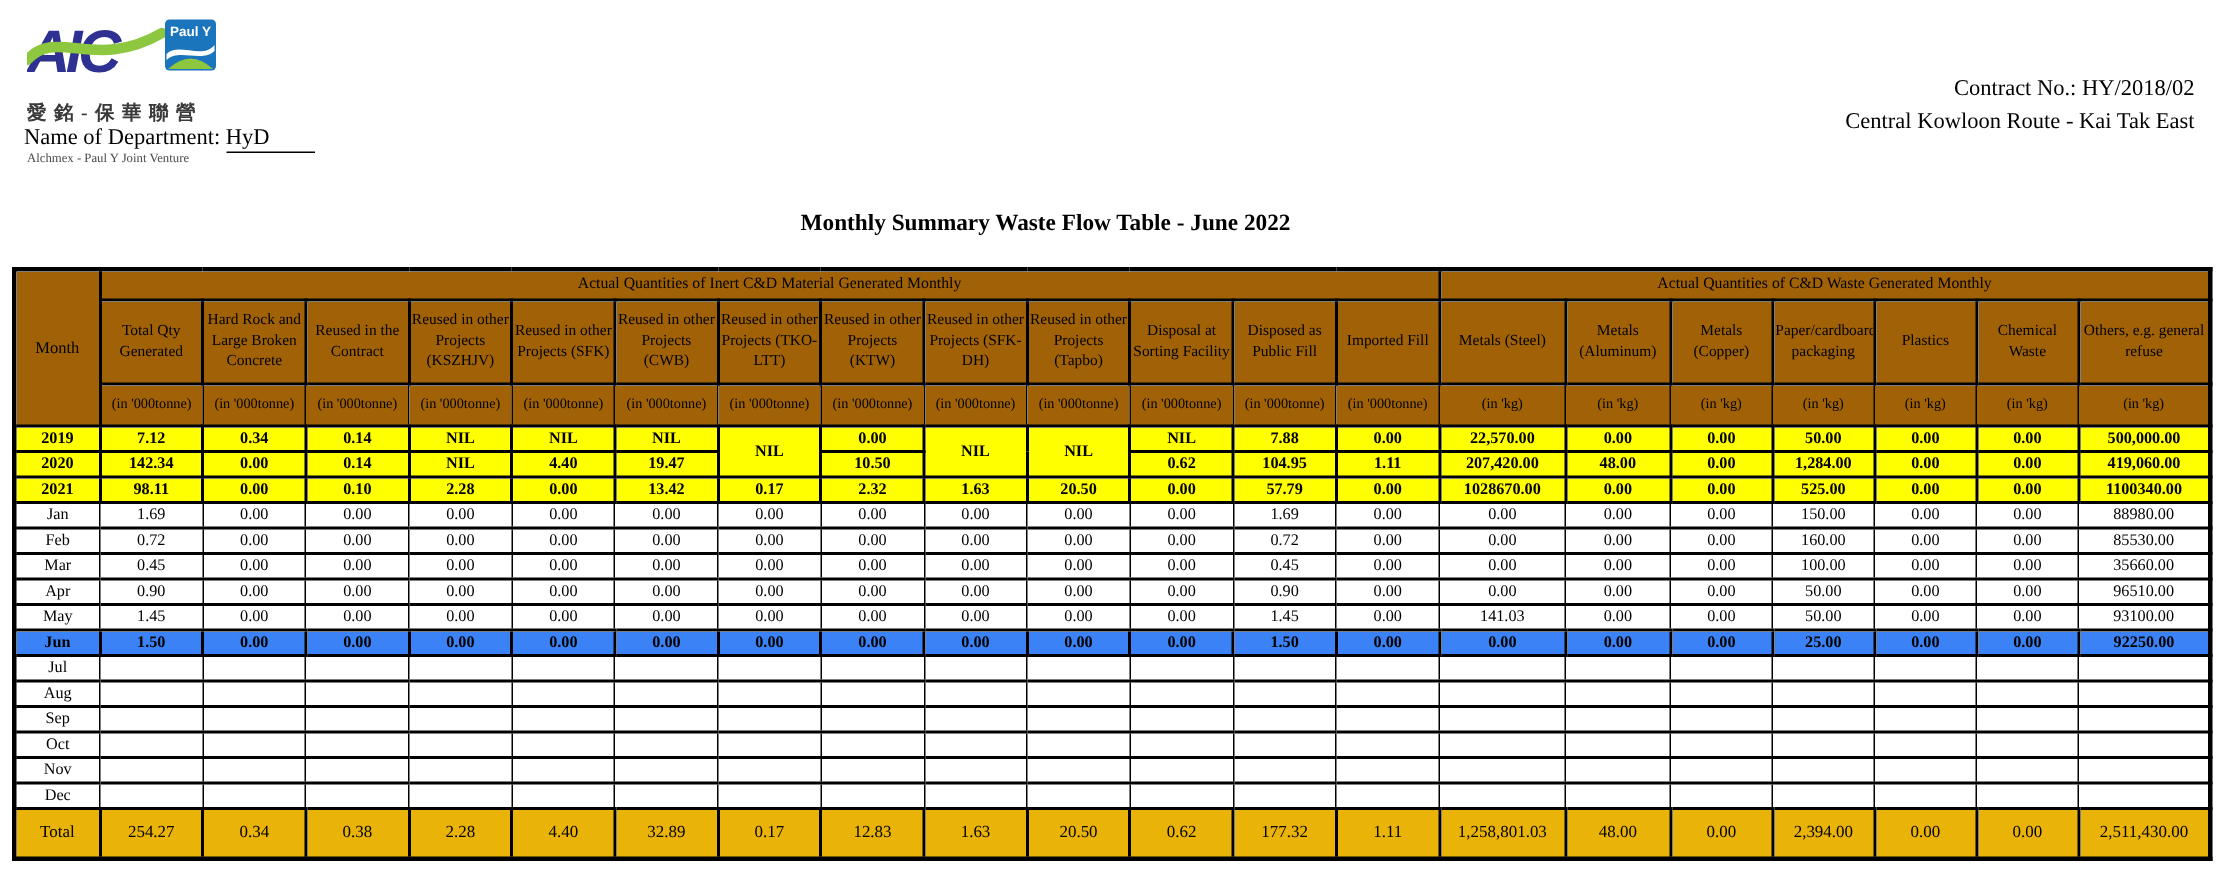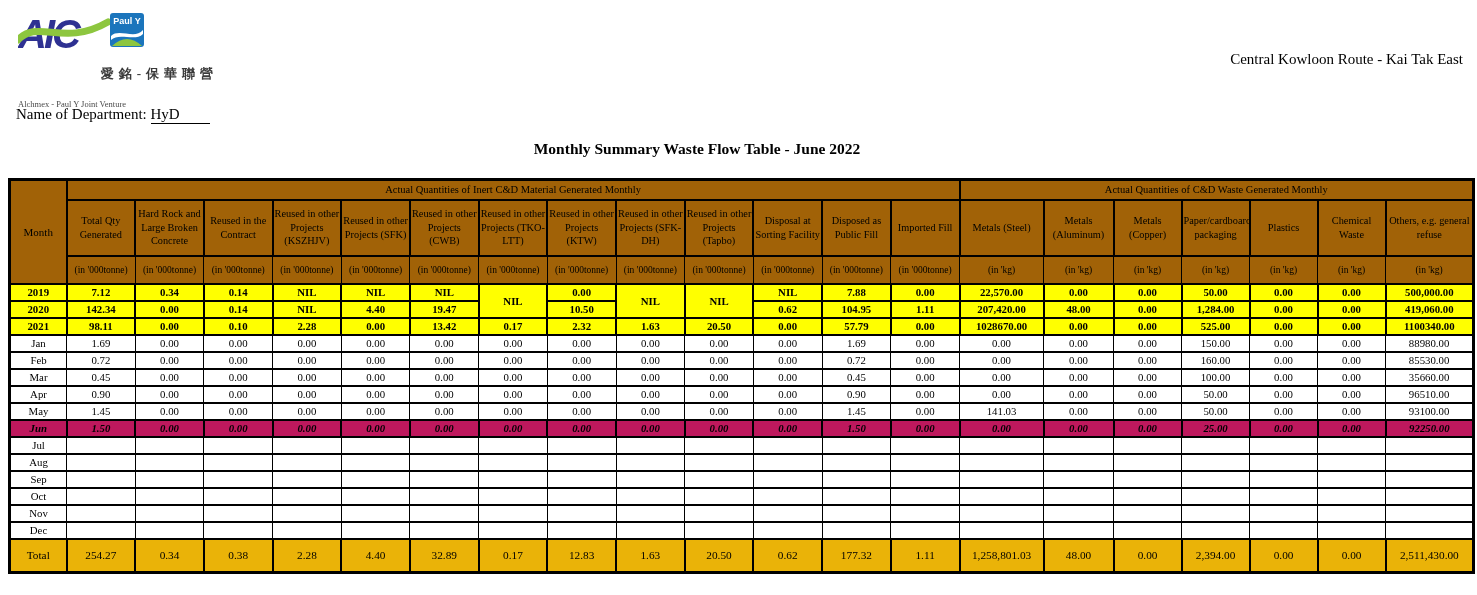--- a/index.html
+++ b/index.html
@@ -2,58 +2,59 @@
 <html><head>
 <meta charset="utf-8">
 <style>
   * { box-sizing: border-box; }
   html,body { margin:0; padding:0; }
   body {
     width:1477px; height:595px; background:#ffffff; position:relative;
     font-family:"Liberation Serif","DejaVu Serif",serif; color:#000;
   }
   .logo-block { position:absolute; left:18px; top:10px; width:200px; }
-  .logo-cn { font-size:13px; font-weight:bold; letter-spacing:5px; color:#3a3a3a; margin-top:1px; white-space:nowrap;text-align:right; }
+  .logo-cn { font-size:13px; font-weight:bold; letter-spacing:5px; color:#3a3a3a; margin-top:1px; white-space:nowrap; }
   .logo-en { font-size:8.5px; color:#4a4a4a; margin-top:16px; white-space:nowrap; }
   .contract-block { position:absolute; right:14px; top:48px; text-align:right; font-size:15px; line-height:22px; }
-  .dept-line { position:absolute; left:16px; top:106px; font-size:15px; }
+  .dept-line { position:absolute; left:16px; top:84px; font-size:15px; }
   .dept-value { display:inline-block; min-width:42px; padding-right:30px; border-bottom:1px solid #000; }
   .page-title { position:absolute; top:140px; left:347px; width:700px; text-align:center;
                 font-size:15.5px; font-weight:bold; margin:0; }
   table.waste { position:absolute; left:8px; top:178px; width:1461px;
                 border-collapse:collapse; table-layout:fixed; border:3px solid #000; }
   th, td { border:1px solid #000; text-align:center; vertical-align:middle; padding:0 1px; overflow:hidden; }
   thead th { font-weight:normal; background:#a16207; }
   th.month-head { font-size:11px; border-width:2px; }
   th.group-cell { font-size:10.5px; height:20px; border-width:2px; }
   tr.colhead-row th { font-size:10.3px; height:56px; line-height:1.3; border-width:2px; }
   tr.unit-row th { font-size:9.5px; height:28px; border-width:1px; }
   tbody td { font-size:10.8px; height:17px; border-width:2px 1px; background:#fff; }
   tbody td.rowlabel { font-size:10.8px; }
   tr.yellow td { background:#FFFF00; font-weight:bold; border-width:2px; }
-  tr.green  td { background:#be185d; font-weight:bold; border-width:2px;font-style:italic; }
+  tr.green  td { background:#3b82f6; font-weight:bold; border-width:2px; }
   tr.total  td { background:#eab308; font-weight:normal; border-width:2px; height:34px; font-size:11.3px; }
 </style>
 </head>
 <body>
 
 <div class="logo-block">
   <svg width="135" height="50" viewBox="0 0 135 50">
     <text x="0" y="38" font-family="Liberation Sans, sans-serif" font-size="40" font-weight="bold" font-style="italic" fill="#2E3192" letter-spacing="-3">AIC</text>
     <path d="M0,30 C 20,8 45,38 90,12" stroke="#8DC63F" stroke-width="7" fill="none" stroke-linecap="round"></path>
     <rect x="92" y="3" width="34" height="34" rx="3" fill="#1B75BC"></rect>
     <text x="109" y="14" font-family="Liberation Sans, sans-serif" font-size="9" font-weight="bold" fill="#ffffff" text-anchor="middle">Paul Y</text>
     <path d="M93,26 C 101,18 117,30 125,20 L125,24 C 117,32 101,22 93,30 Z" fill="#ffffff"></path>
     <path d="M94,36 Q 109,22 124,36 Z" fill="#8DC63F"></path>
   </svg>
   <div class="logo-cn">愛銘-保華聯營</div>
   <div class="logo-en">Alchmex - Paul Y Joint Venture</div>
 </div>
 
 <div class="contract-block">
+  <div>Contract No.: HY/2018/02</div>
   <div>Central Kowloon Route - Kai Tak East</div>
 </div>
 
 <div class="dept-line">
   <span>Name of Department:</span>
   <span class="dept-value">HyD</span>
 </div>
 
 <h1 class="page-title">Monthly Summary Waste Flow Table - June 2022</h1>
 

